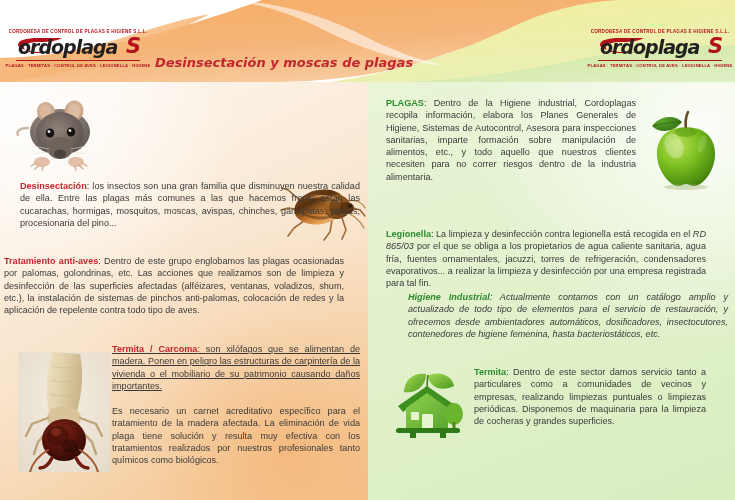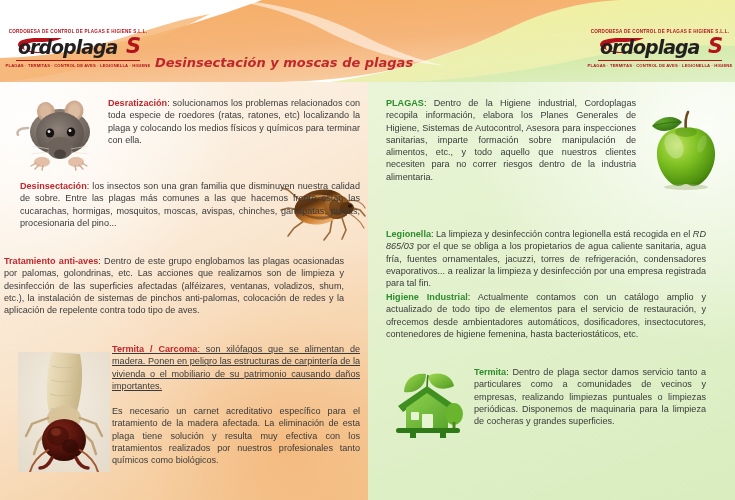--- a/index.html
+++ b/index.html
@@ -394,48 +394,45 @@
 
       <ellipse cx="66" cy="48" rx="9" ry="11" fill="#69b52e"></ellipse>
       <rect x="64.5" y="56" width="3" height="8" fill="#4c8a1e"></rect>
 
       <rect x="8" y="62" width="64" height="5" rx="2.5" fill="#2f7a16"></rect>
       <rect x="22" y="67" width="6" height="5" fill="#2f7a16"></rect>
       <rect x="52" y="67" width="6" height="5" fill="#2f7a16"></rect>
     </svg>
   </div>
 
-  <div class="blk l" style="left:108px;top:97px;width:252px;">
-    <span class="lead-r">Desratización</span><span>: solucionamos los problemas relacionados con toda especie de roedores (ratas, ratones, etc) localizando la plaga y colocando los medios físicos y químicos para terminar con ella.</span>
-  </div>
 
   <div class="blk l" style="left:20px;top:180px;width:340px;">
-    <span class="lead-r">Desinsectación</span><span>: los insectos son una gran familia que disminuyen nuestra calidad de sobre. Entre las plagas más comunes a las que hacemos frente están las cucarachas, hormigas, mosquitos, moscas, avispas, chinches, garrapatas, pulgas, procesionaria del pino...</span>
+    <span class="lead-r">Desinsectación</span><span>: los insectos son una gran familia que disminuyen nuestra calidad de ella. Entre las plagas más comunes a las que hacemos frente están las cucarachas, hormigas, mosquitos, moscas, avispas, chinches, garrapatas, pulgas, procesionaria del pino...</span>
   </div>
 
   <div class="blk l" style="left:4px;top:255px;width:340px;">
     <span class="lead-r">Tratamiento anti-aves</span><span>: Dentro de este grupo englobamos las plagas ocasionadas por palomas, golondrinas, etc. Las acciones que realizamos son de limpieza y desinfección de las superficies afectadas (alféizares, ventanas, voladizos, shum, etc.), la instalación de sistemas de pinchos anti-palomas, colocación de redes y la aplicación de repelente contra todo tipo de aves.</span>
   </div>
 
   <div class="blk l" style="left:112px;top:343px;width:248px;text-decoration:underline;">
     <span class="lead-r">Termita / Carcoma</span><span>: son xilófagos que se alimentan de madera. Ponen en peligro las estructuras de carpintería de la vivienda o el mobiliario de su patrimonio causando daños importantes.</span>
   </div>
   <div class="blk l" style="left:112px;top:405px;width:248px;">
-    <span>Es necesario un carnet acreditativo específico para el tratamiento de la madera afectada. La eliminación de esta plaga tiene solución y resulta muy efectiva con los tratamientos realizados por nuestros profesionales tanto químicos como biológicos.</span>
+    <span>Es necesario un carnet acreditativo específico para el tratamiento de la madera afectada. La eliminación de vida plaga tiene solución y resulta muy efectiva con los tratamientos realizados por nuestros profesionales tanto químicos como biológicos.</span>
   </div>
 
   <div class="blk r" style="left:386px;top:97px;width:250px;">
     <span class="lead-g">PLAGAS</span><span>: Dentro de la Higiene industrial, Cordoplagas recopila información, elabora los Planes Generales de Higiene, Sistemas de Autocontrol, Asesora para inspecciones sanitarias, imparte formación sobre manipulación de alimentos, etc., y todo aquello que nuestros clientes necesiten para no correr riesgos dentro de la industria alimentaria.</span>
   </div>
 
   <div class="blk r" style="left:386px;top:213px;width:320px;margin-top:15px;">
     <span class="lead-g">Legionella</span><span>: La limpieza y desinfección contra legionella está recogida en el </span><span class="ital">RD 865/03</span><span> por el que se obliga a los propietarios de agua caliente sanitaria, agua fría, fuentes ornamentales, jacuzzi, torres de refrigeración, condensadores evaporativos... a realizar la limpieza y desinfección por una empresa registrada para tal fin.</span>
   </div>
 
-  <div class="blk r" style="left:386px;top:291px;width:320px;">
+  <div class="blk r" style="left:408px;top:291px;width:320px;font-style:italic;">
     <span class="lead-g">Higiene Industrial</span><span>: Actualmente contamos con un catálogo amplio y actualizado de todo tipo de elementos para el servicio de restauración, y ofrecemos desde ambientadores automáticos, dosificadores, insectocutores, contenedores de higiene femenina, hasta bacteriostáticos, etc.</span>
   </div>
 
   <div class="blk r" style="left:474px;top:366px;width:232px;">
-    <span class="lead-g">Termita</span><span>: Dentro de plaga sector damos servicio tanto a particulares como a comunidades de vecinos y empresas, realizando limpiezas puntuales o limpiezas periódicas. Disponemos de maquinaria para la limpieza de cocheras y grandes superficies.</span>
+    <span class="lead-g">Termita</span><span>: Dentro de este sector damos servicio tanto a particulares como a comunidades de vecinos y empresas, realizando limpiezas puntuales o limpiezas periódicas. Disponemos de maquinaria para la limpieza de cocheras y grandes superficies.</span>
   </div>
 
 </div>
 
 </body></html>

